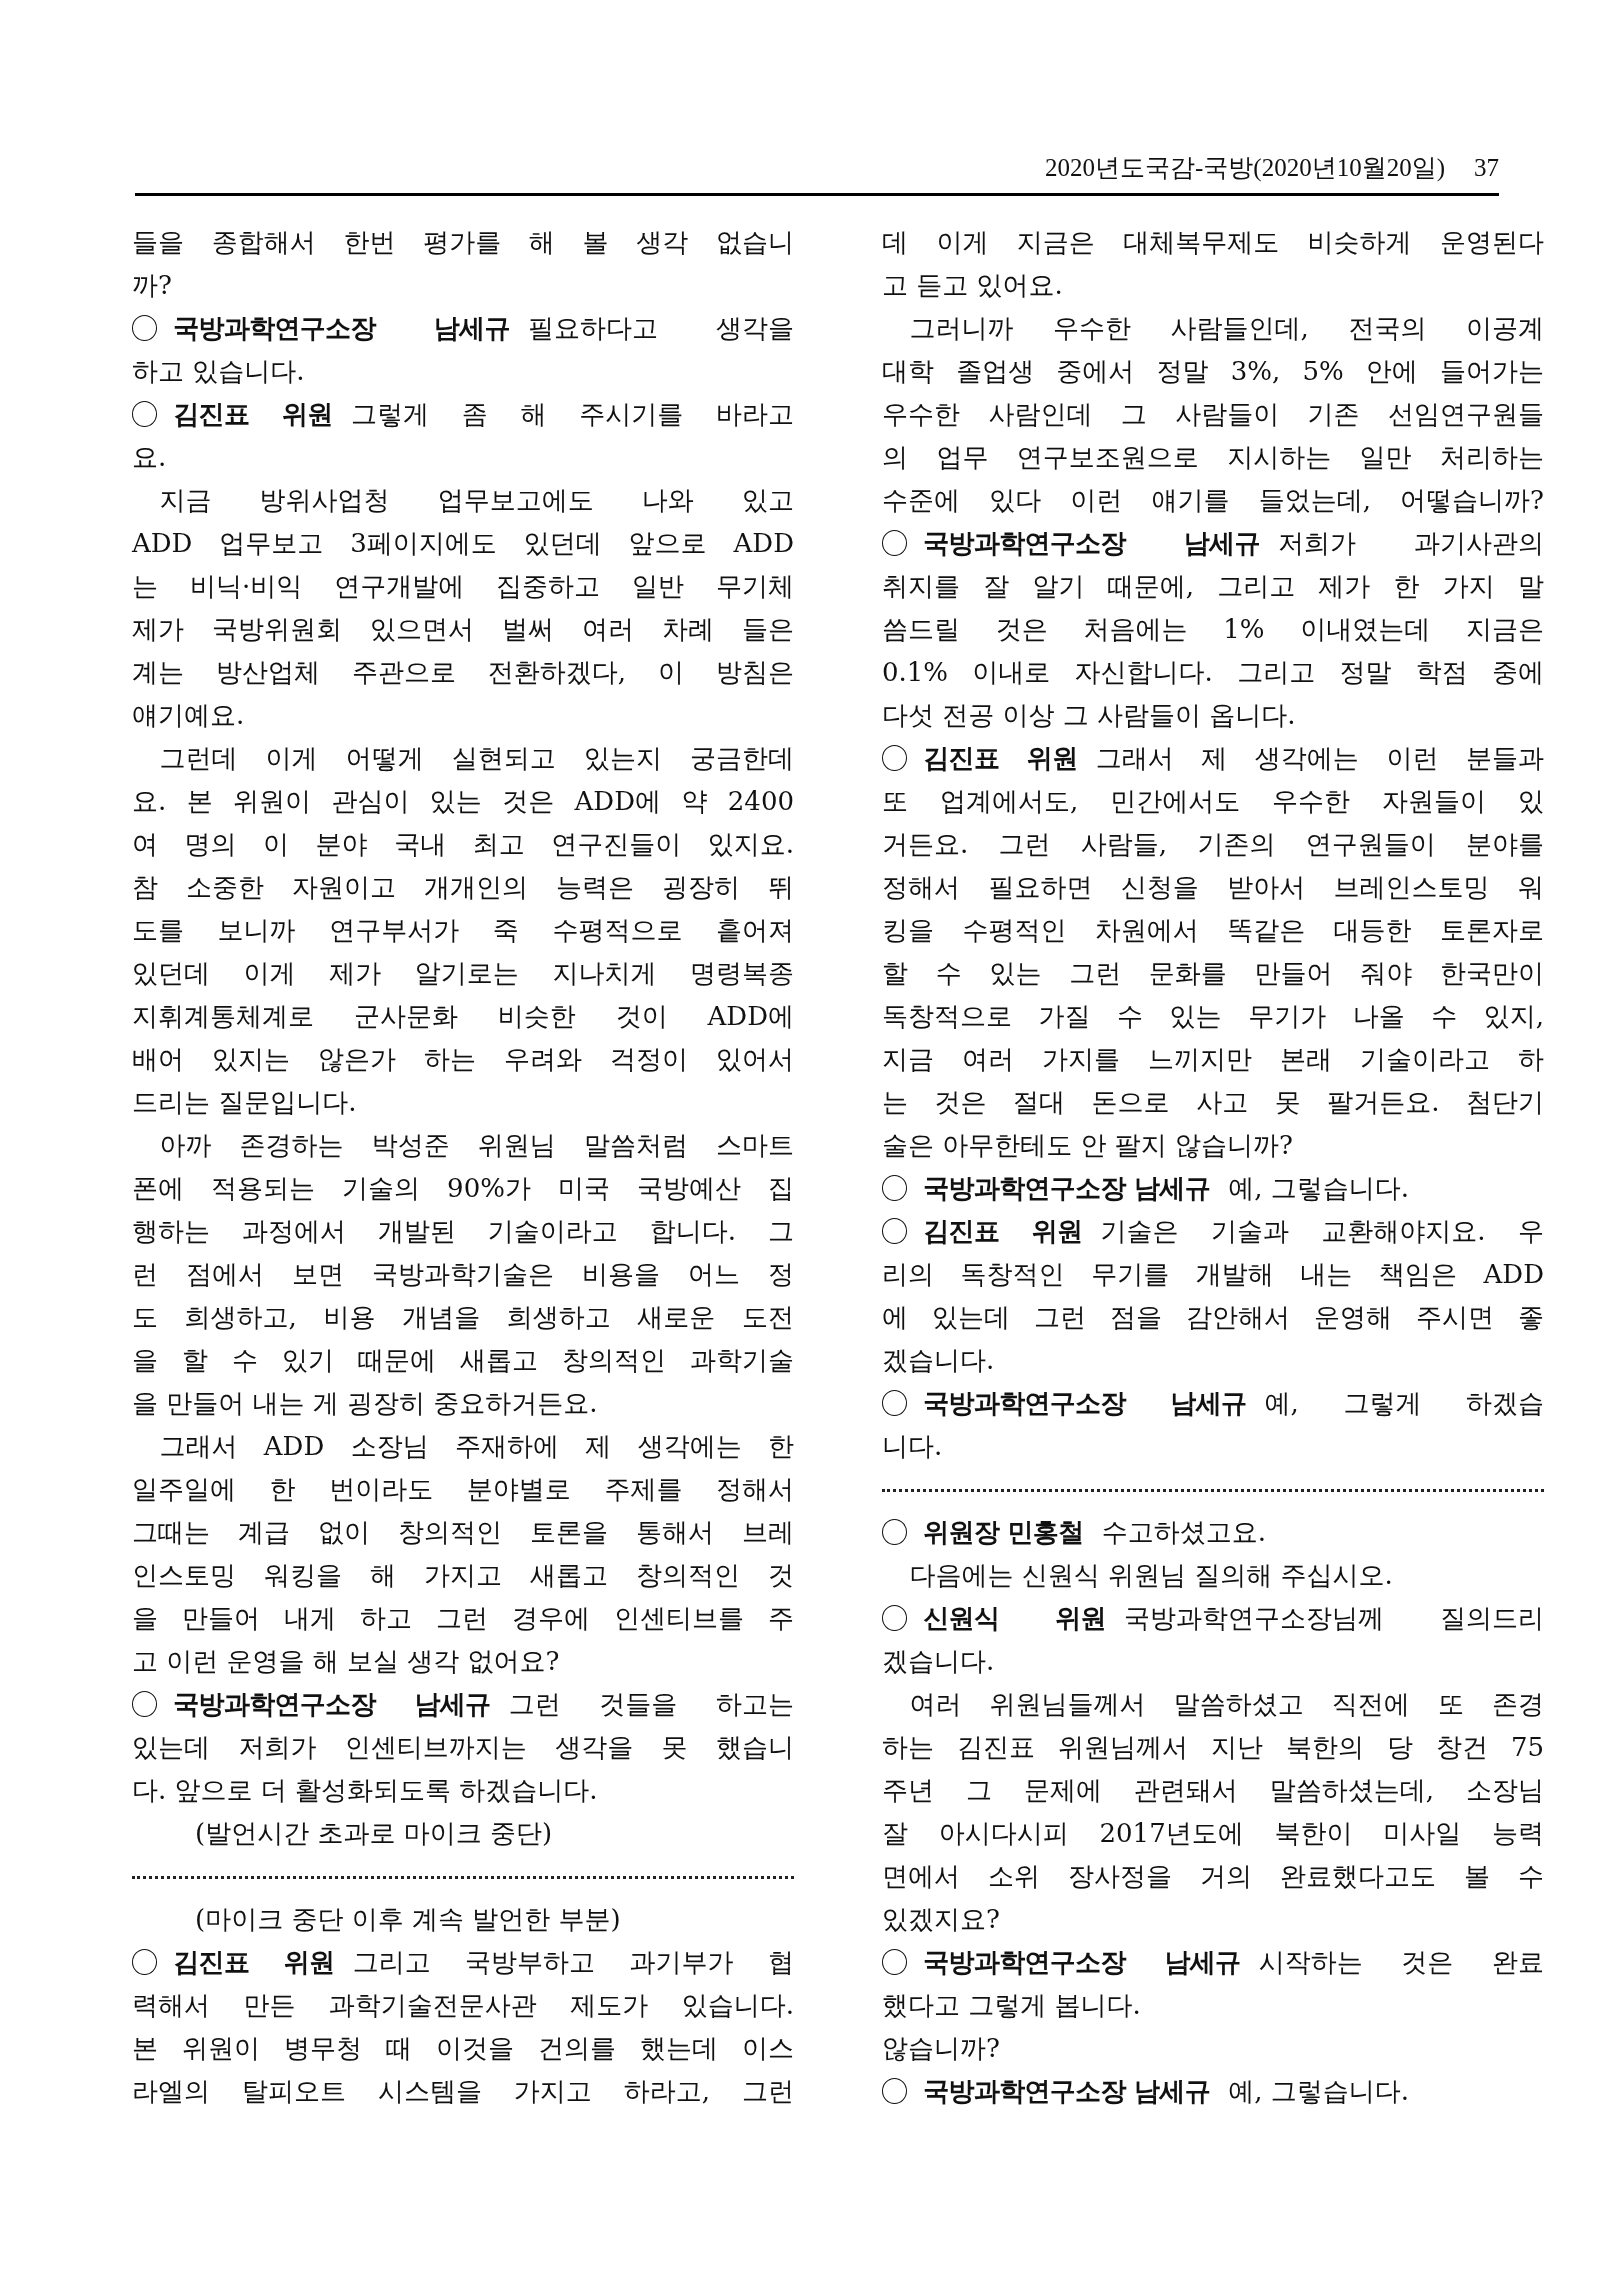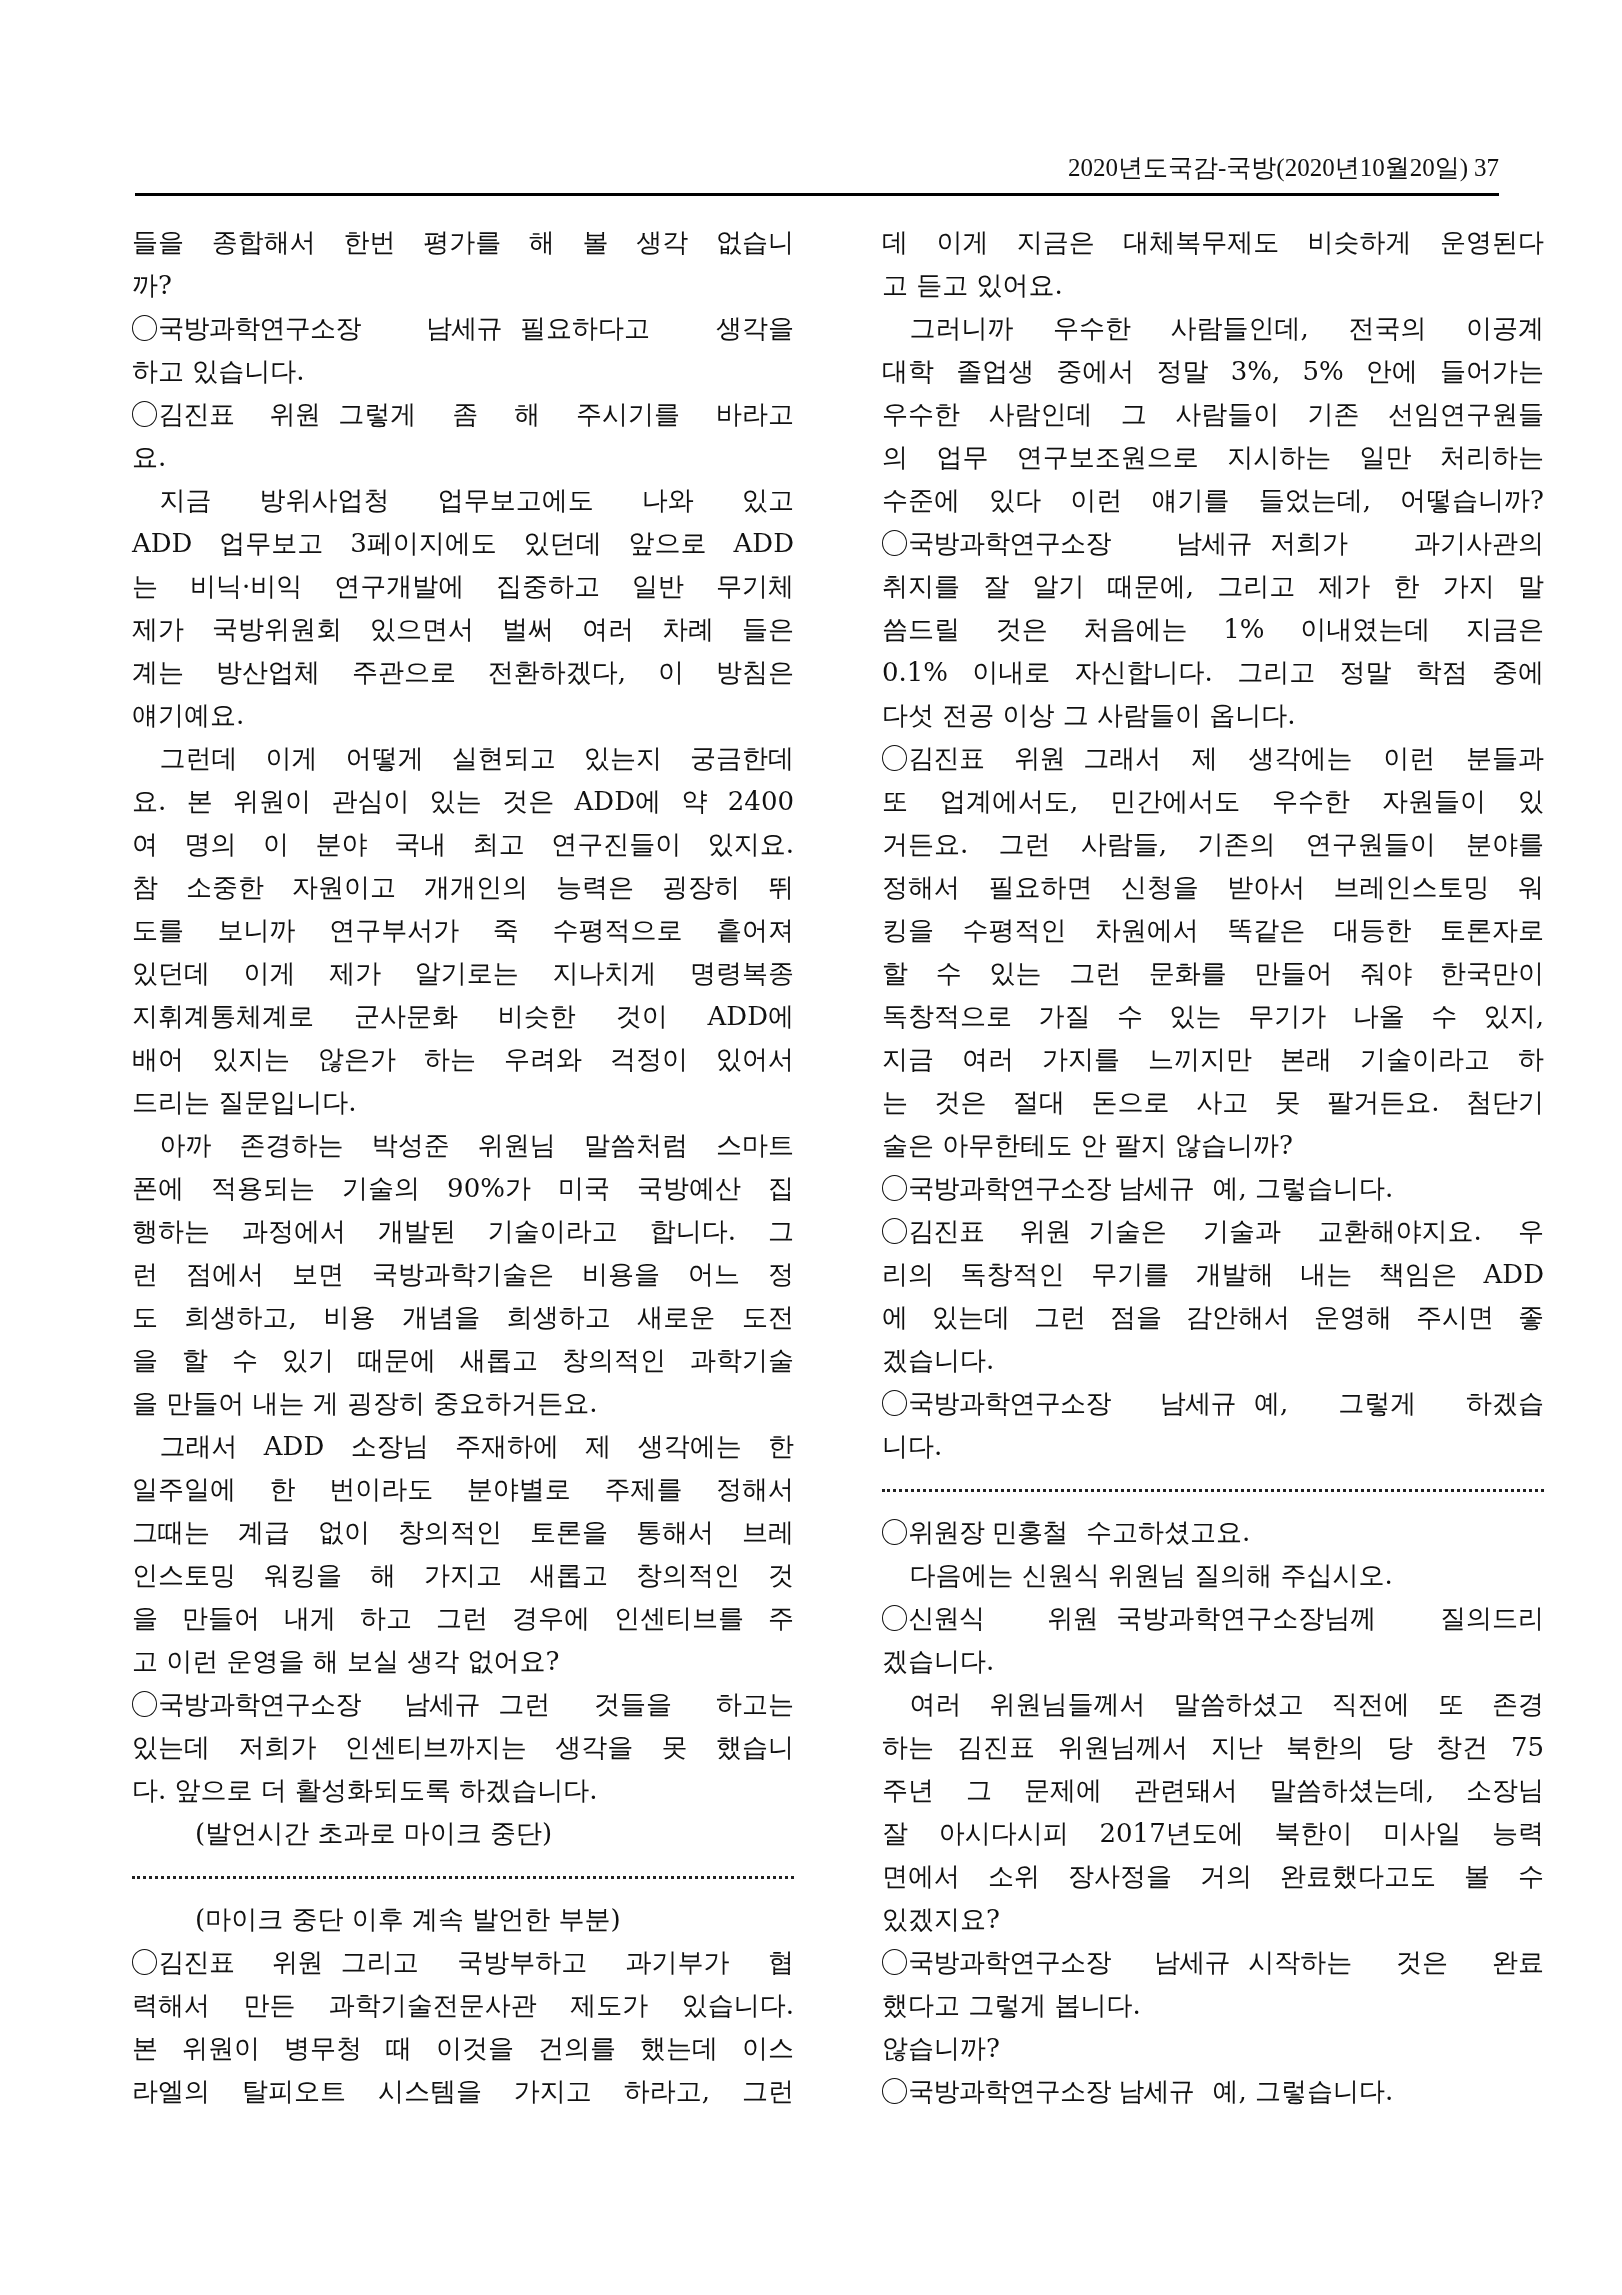--- a/index.html
+++ b/index.html
@@ -1,31 +1,31 @@
 <!DOCTYPE html>
 <html style="font-size:10.5px"><head>
 <meta charset="utf-8">
 <style>
   html, body { margin: 0; padding: 0; background: #ffffff; }
   body { width: 1622px; height: 2295px; position: relative; overflow: hidden;
          font-family: "DejaVu Serif", "Liberation Serif", serif; color: #111; }
   .header { position: absolute; left: 135px; top: 131px; width: 1364px; height: 65px; }
   .header-text { position: absolute; right: 0; top: 19.6px; font-size: 25px; letter-spacing: 0px;
                  font-family: "Liberation Serif", "DejaVu Serif", serif; }
-  .header-text .pg { margin-left: 6px; }
+  .header-text .pg { margin-left: 29px; }
   .header-rule { position: absolute; left: 0; right: 0; top: 62px; height: 3.3px; background: #000; }
   .col { position: absolute; top: 221px; width: 662px; }
   .col-left { left: 132px; }
   .col-right { left: 882px; }
   .line { height: 43px; line-height: 43px; font-size: 26px; white-space: nowrap;
           text-align: justify; text-align-last: justify; overflow: visible; }
   .line.last { text-align-last: left; }
   .line.indent { padding-left: 27.5px; }
   .line.paren { padding-left: 63px; text-align-last: left; }
-  .speaker { font-family: "DejaVu Sans", "Liberation Sans", sans-serif; font-weight: normal; letter-spacing: -0.7px; }
+  .speaker { font-family: "DejaVu Sans", "Liberation Sans", sans-serif; font-weight: bold; letter-spacing: -0.7px; margin-left: 15px; }
   .circle { display: inline-block; width: 25px; height: 26px; border: 1.6px solid #111; border-radius: 50%;
             box-sizing: border-box; vertical-align: -3.9px; margin-right: 1.3px; }
   .gap { display: inline-block; width: 18.3px; }
   .dotted { height: 43px; position: relative; }
   .dotted::after { content: ""; position: absolute; left: 0; right: 0; top: 21px; border-top: 3.3px dotted #222; }
 </style>
 </head>
 <body>
 
 <div class="header">

